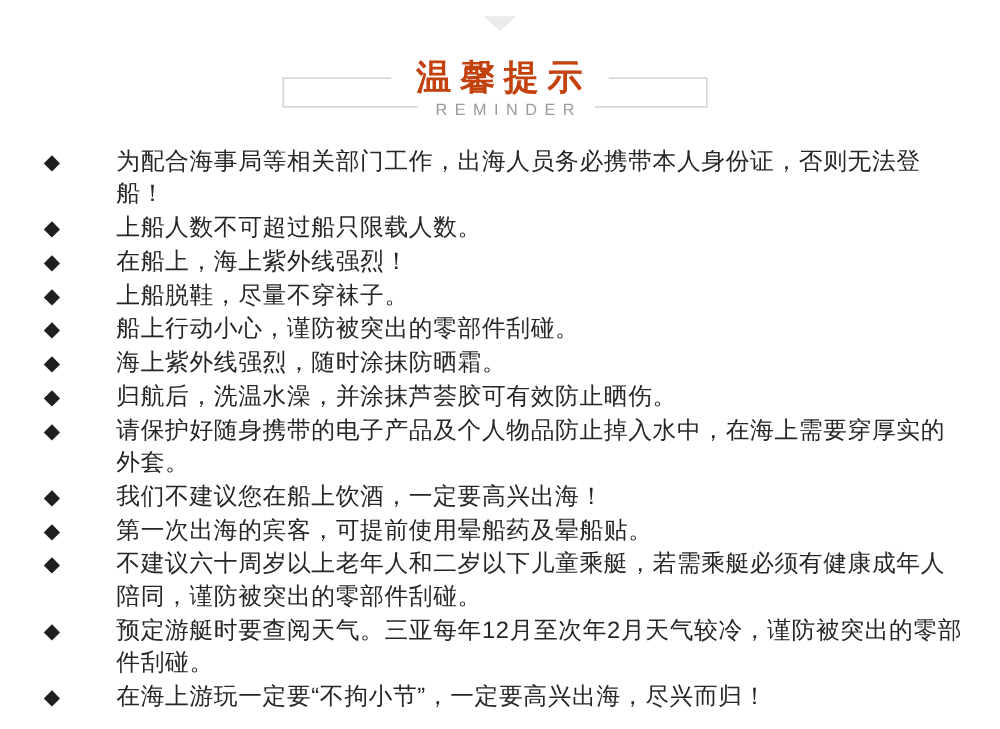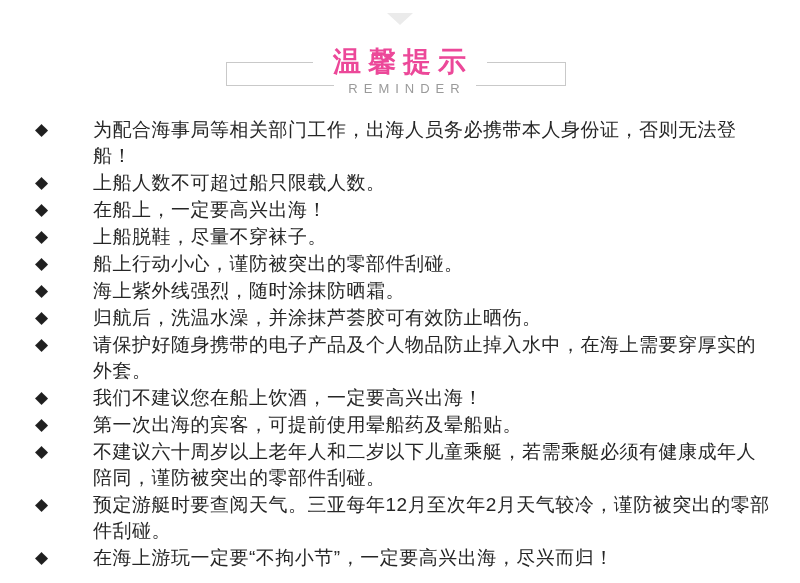--- a/index.html
+++ b/index.html
@@ -45,21 +45,21 @@
   }
   .title {
     display: inline-block;
     position: relative;
     background: #ffffff;
     padding: 0 14px 0 20px;
     font-size: 28px;
     font-weight: bold;
     letter-spacing: 7px;
     line-height: 32px;
-    color: #ec4899;
+    color: #c2410c;
   }
   .subtitle-row {
     position: absolute;
     left: 0;
     right: 0;
     top: 79px;
     text-align: center;
     margin-left: 10px;
   }
   .subtitle {
@@ -125,21 +125,21 @@
     <li class="tip">
       <span class="bullet">◆</span>
       <span class="tip-text">为配合海事局等相关部门工作，出海人员务必携带本人身份证，否则无法登船！</span>
     </li>
     <li class="tip">
       <span class="bullet">◆</span>
       <span class="tip-text">上船人数不可超过船只限载人数。</span>
     </li>
     <li class="tip">
       <span class="bullet">◆</span>
-      <span class="tip-text">在船上，一定要高兴出海！</span>
+      <span class="tip-text">在船上，海上紫外线强烈！</span>
     </li>
     <li class="tip">
       <span class="bullet">◆</span>
       <span class="tip-text">上船脱鞋，尽量不穿袜子。</span>
     </li>
     <li class="tip">
       <span class="bullet">◆</span>
       <span class="tip-text">船上行动小心，谨防被突出的零部件刮碰。</span>
     </li>
     <li class="tip">

